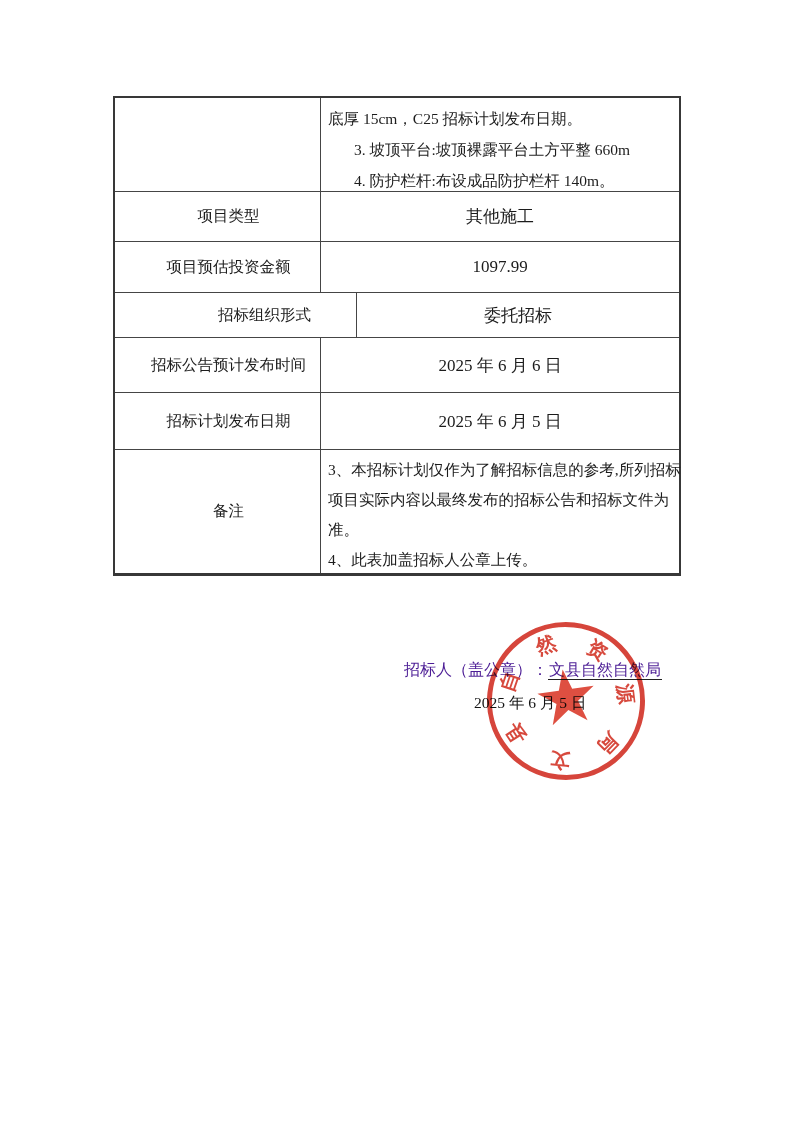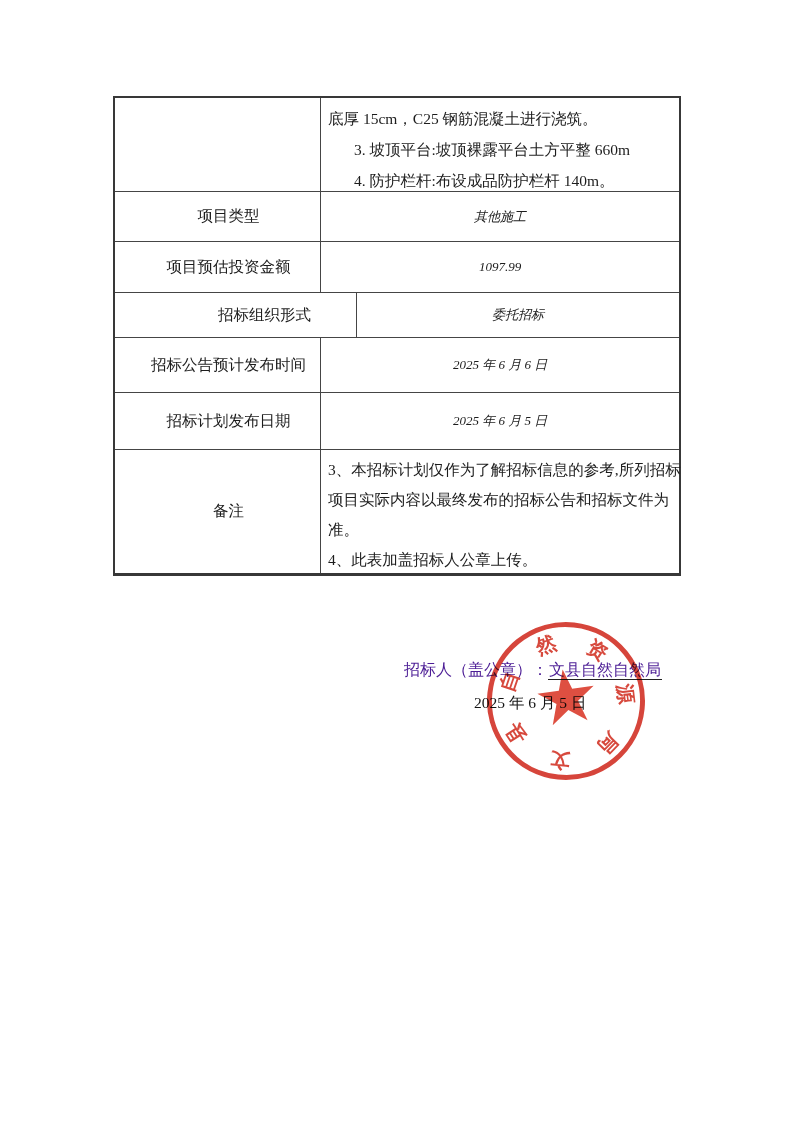--- a/index.html
+++ b/index.html
@@ -28,23 +28,22 @@
     display:flex; align-items:center; justify-content:center;
     text-align:center;
     font-size:15.5px;
     padding:2px 6px;
     margin-left:22px;
   }
   .cell-value {
     flex:1;
     display:flex; align-items:center; justify-content:center;
     text-align:center;
-    font-size:13px;
+    font-size:17px;
     padding:2px 6px;
-    font-style:italic;
   }
   .cell-text {
     flex:1; display:block;
     font-size:15.5px;
     padding:5px 8px 0 7px;
     text-align:left;
   }
   .cell-text .line { line-height:31px; white-space:nowrap; }
   .cell-text .line.indent { padding-left:26px; }
   .notes .line { line-height:30px; white-space:nowrap; }
@@ -92,21 +91,21 @@
   }
 </style>
 </head>
 <body>
 
 <div class="doc-table">
 
   <div class="t-row r-cont">
     <div class="cell-label"></div>
     <div class="cell-text">
-      <div class="line">底厚 15cm，C25 钢筋混凝土进行浇筑。</div>
+      <div class="line">底厚 15cm，C25 招标计划发布日期。</div>
       <div class="line indent">3. 坡顶平台:坡顶裸露平台土方平整 660m</div>
       <div class="line indent">4. 防护栏杆:布设成品防护栏杆 140m。</div>
     </div>
   </div>
 
   <div class="t-row r-type">
     <div class="cell-label">项目类型</div>
     <div class="cell-value">其他施工</div>
   </div>
 

